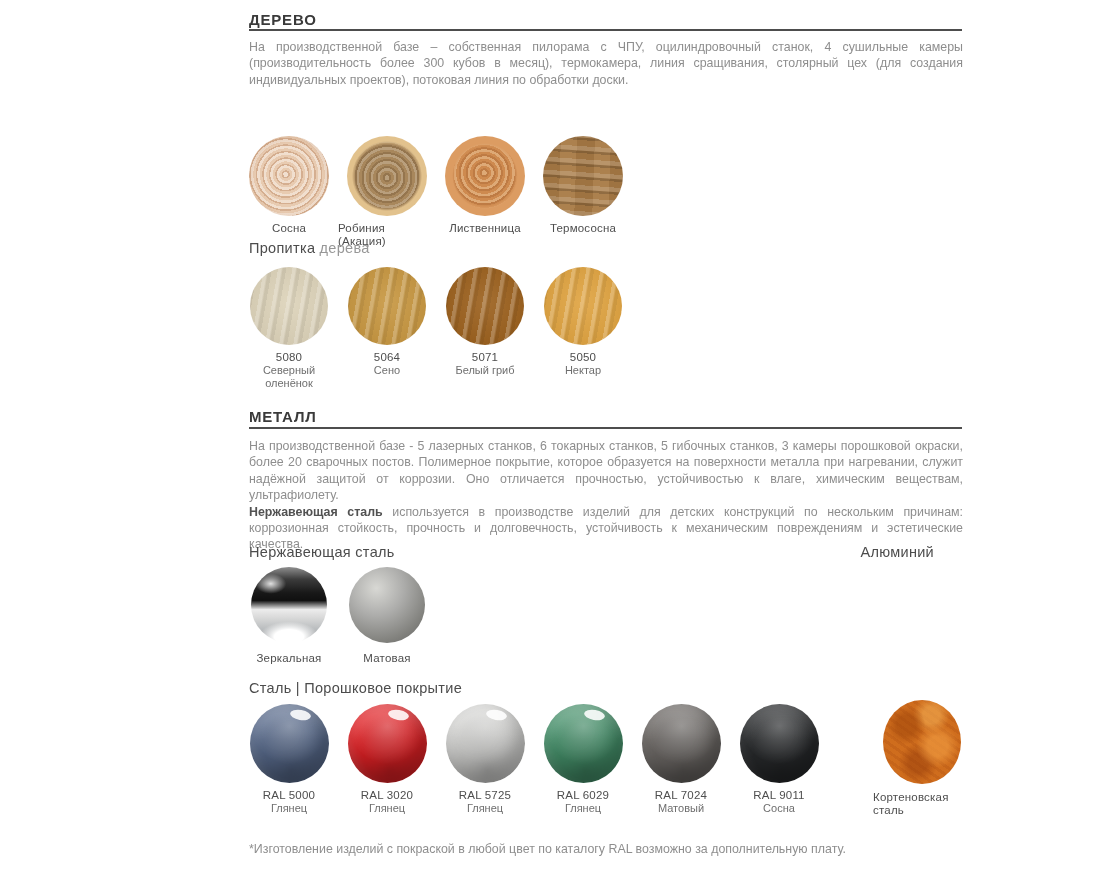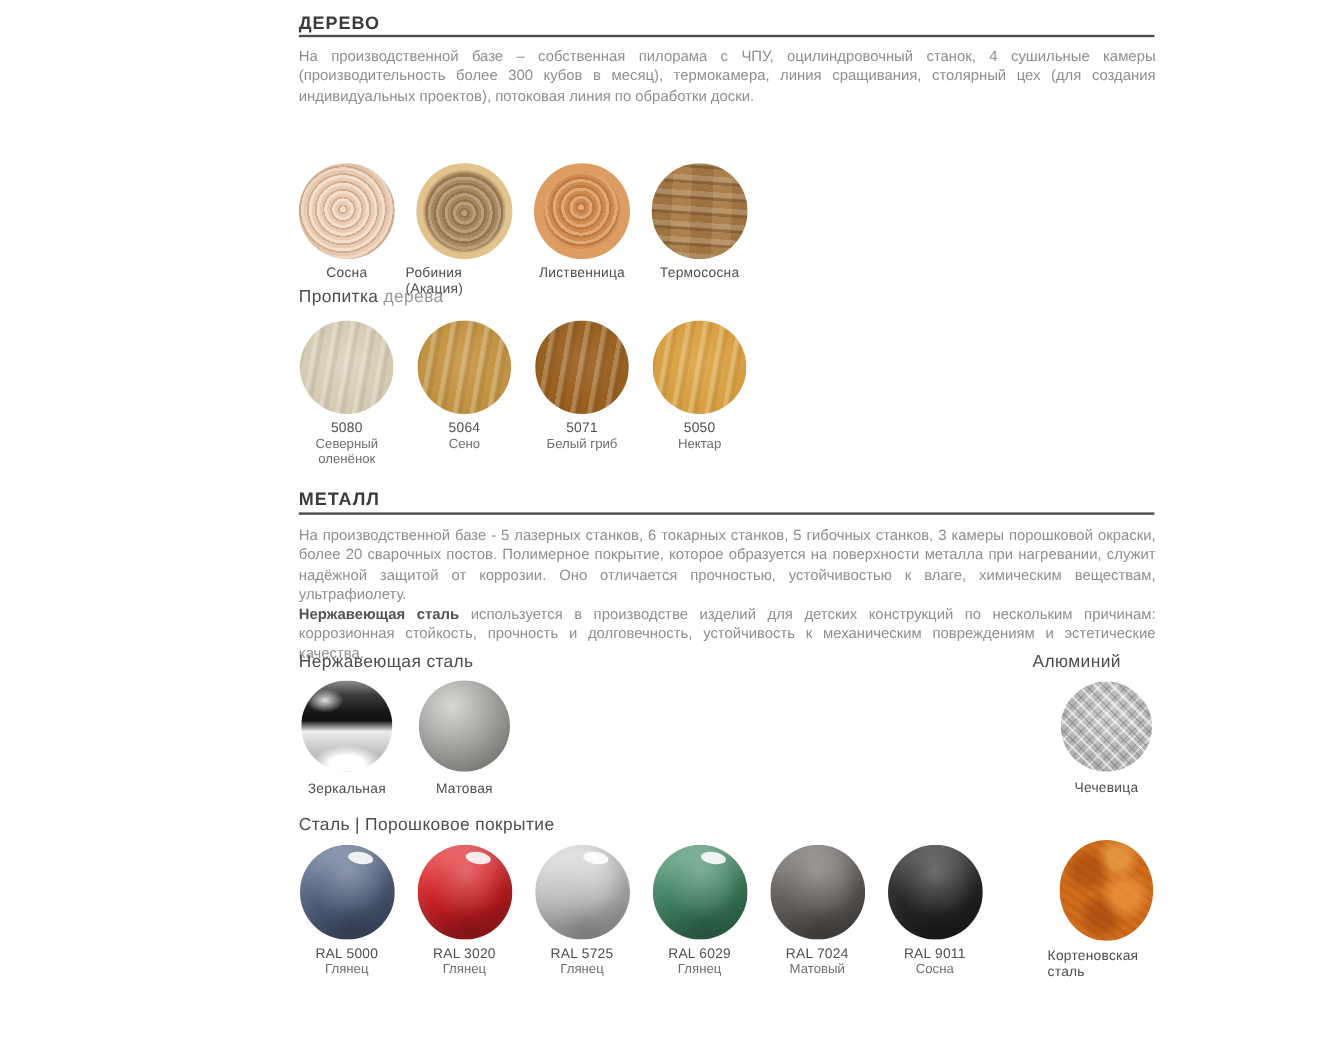--- a/index.html
+++ b/index.html
@@ -168,26 +168,20 @@
     <div class="cell">
       <div class="swatch sphere-mirror" style="width:76px;height:76px;"></div>
       <div class="swatch-name" style="margin-top:9px;">Зеркальная</div>
     </div>
     <div class="cell">
       <div class="swatch sphere-steel-matte" style="width:76px;height:76px;"></div>
       <div class="swatch-name" style="margin-top:9px;">Матовая</div>
     </div>
   </div>
 
-  <div class="row" style="left:873px;top:568px;">
-    <div class="cell">
-      <div class="swatch alu-plate" style="width: 76px; height: 75px; --base: #b9b9b7;"></div>
-      <div class="swatch-name" style="margin-top:8px;">Чечевица</div>
-    </div>
-  </div>
 
   <div class="abs subheading" style="left:249px;top:680px;">Сталь | Порошковое покрытие</div>
 
   <div class="row" style="left:240px;top:704px;">
     <div class="cell">
       <div class="swatch sphere gloss" style="width: 79px; height: 79px; --base: #57698a;"></div>
       <div class="swatch-name">RAL 5000</div>
       <div class="swatch-sub">Глянец</div>
     </div>
     <div class="cell">
@@ -217,14 +211,15 @@
     </div>
   </div>
 
   <div class="row" style="left:873px;top:700px;">
     <div class="cell">
       <div class="swatch corten" style="width: 78px; height: 84px; --base: #cf6d1d;"></div>
       <div class="swatch-name" style="margin-top:7px;">Кортеновская сталь</div>
     </div>
   </div>
 
+  <div class="abs footnote" style="left:249px;top:842px;">*Изготовление изделий с покраской в любой цвет по каталогу RAL возможно за дополнительную плату.</div>
 
 </div>
 
 </body></html>

